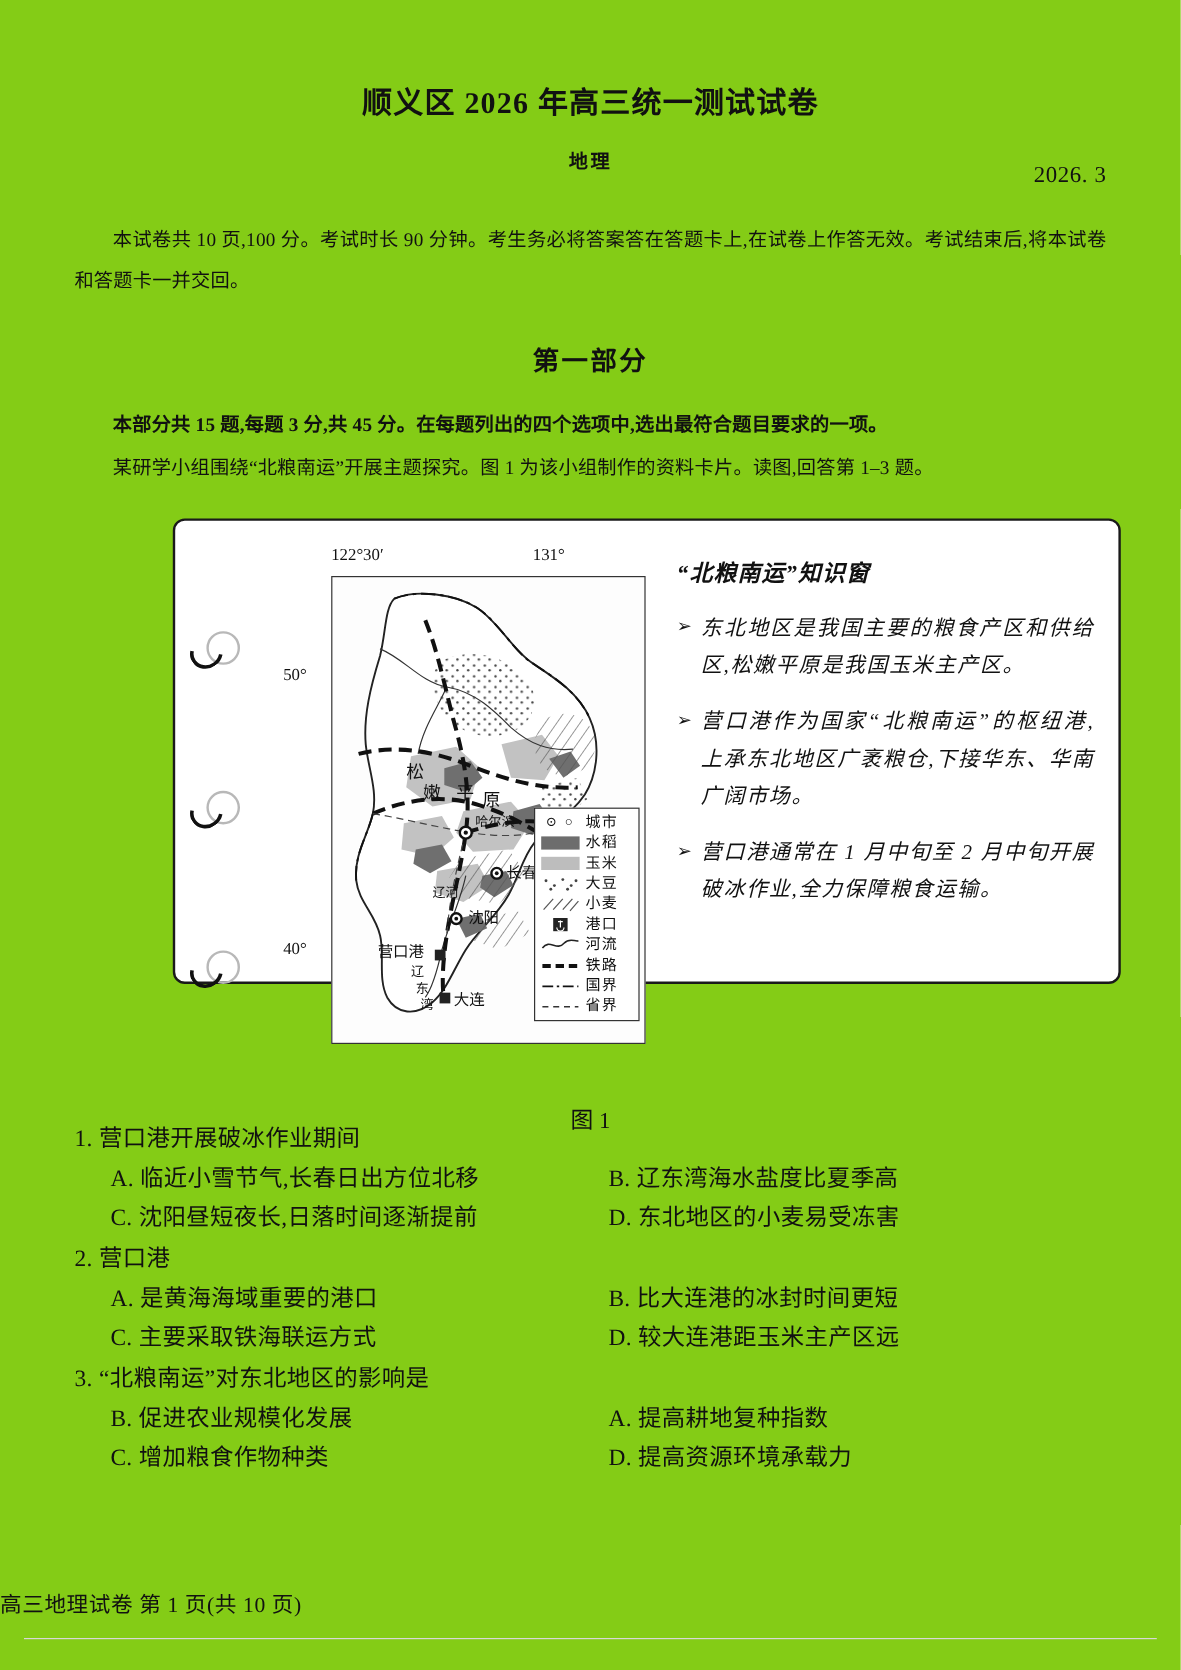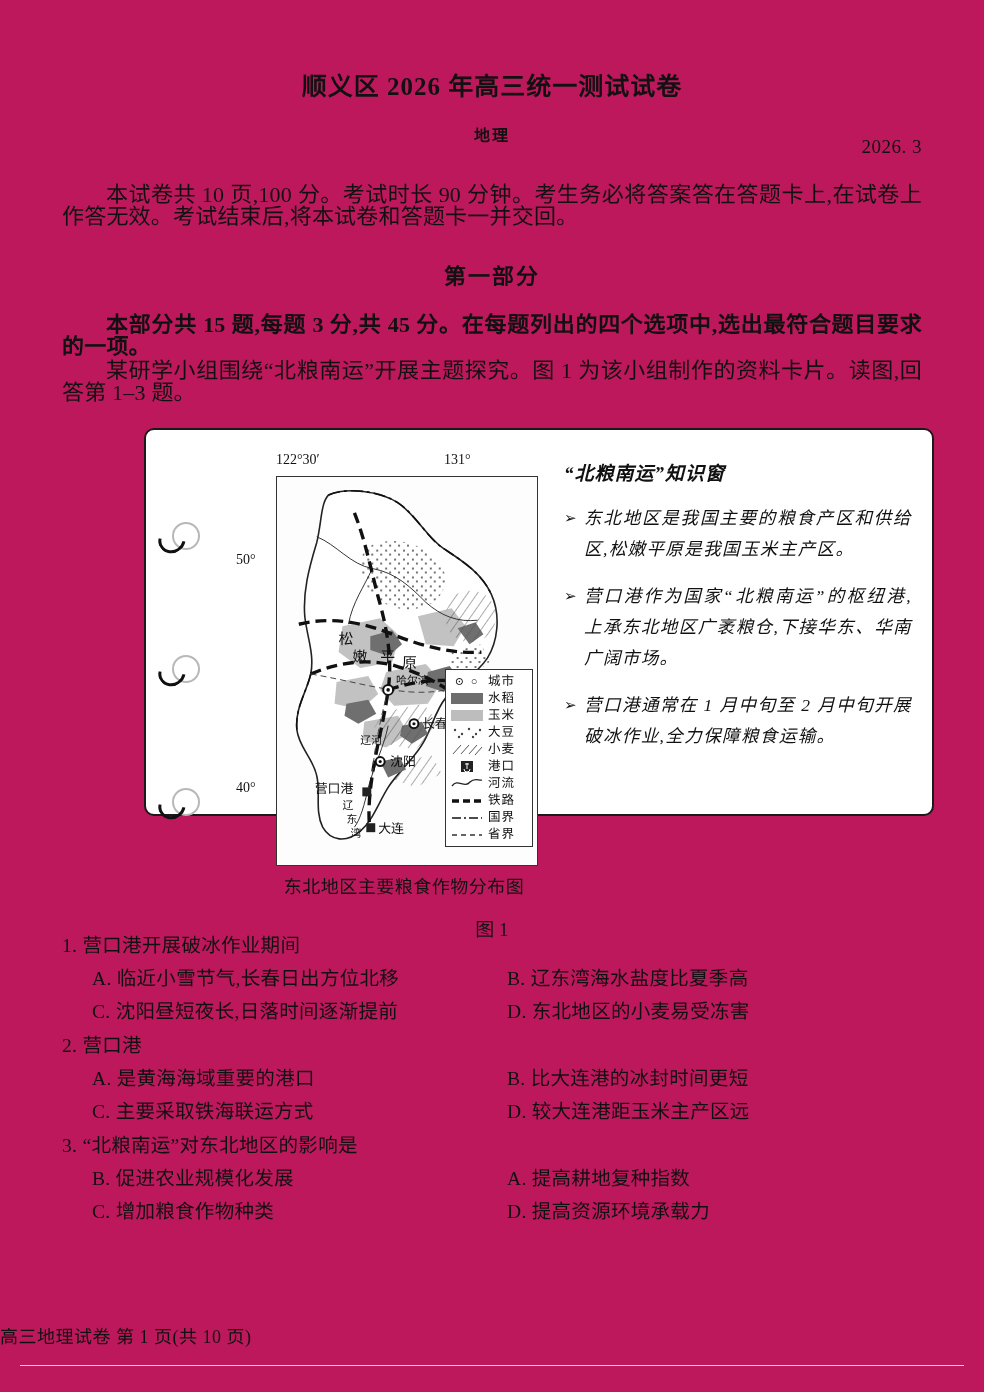--- a/index.html
+++ b/index.html
@@ -9,21 +9,21 @@
   }
   body {
     font-family: "Liberation Serif", "DejaVu Serif", serif;
     color: #111;
   }
   .page {
     position: relative;
     width: 984px;
     height: 1392px;
     margin: 0 auto;
-    background: #be185d;
+    background: #84cc16;
     overflow: hidden;
     box-sizing: border-box;
   }
 
   
   .exam-title {
     text-align: center;
     font-size: 25px;
     font-weight: bold;
     letter-spacing: 1px;
@@ -50,22 +50,22 @@
     font-size: 19px;
     font-weight: normal;
     letter-spacing: 0.5px;
   }
 
   
   .content {
     padding: 0 62px 0 62px;
   }
   .para {
-    font-size: 22px;
-    line-height: 22px;
+    font-size: 16px;
+    line-height: 34px;
     text-align: justify;
     margin: 0;
     text-indent: 2em;
     letter-spacing: 0.2px;
   }
   .instructions {
     margin-top: 20px;
   }
   .section-title {
     text-align: center;
@@ -545,21 +545,20 @@
                 <span class="legend-sym">
                   <svg width="32" height="13" viewBox="0 0 32 13">
                       <line x1="1" y1="7" x2="31" y2="7" stroke="#333" stroke-width="1.3" stroke-dasharray="5 4"></line>
                     </svg>
                 </span>
                 <span class="legend-text">省界</span>
               </div>
             </div>
           </div>
 
-          <div class="map-caption">东北地区主要粮食作物分布图</div>
         </div>
 
         <div class="know">
           <div class="know-title">“北粮南运”知识窗</div>
           <div class="know-list">
             <div class="know-item">
               <span class="know-bullet">➢</span>
               <span class="know-text">东北地区是我国主要的粮食产区和供给区,松嫩平原是我国玉米主产区。</span>
             </div>
             <div class="know-item">

